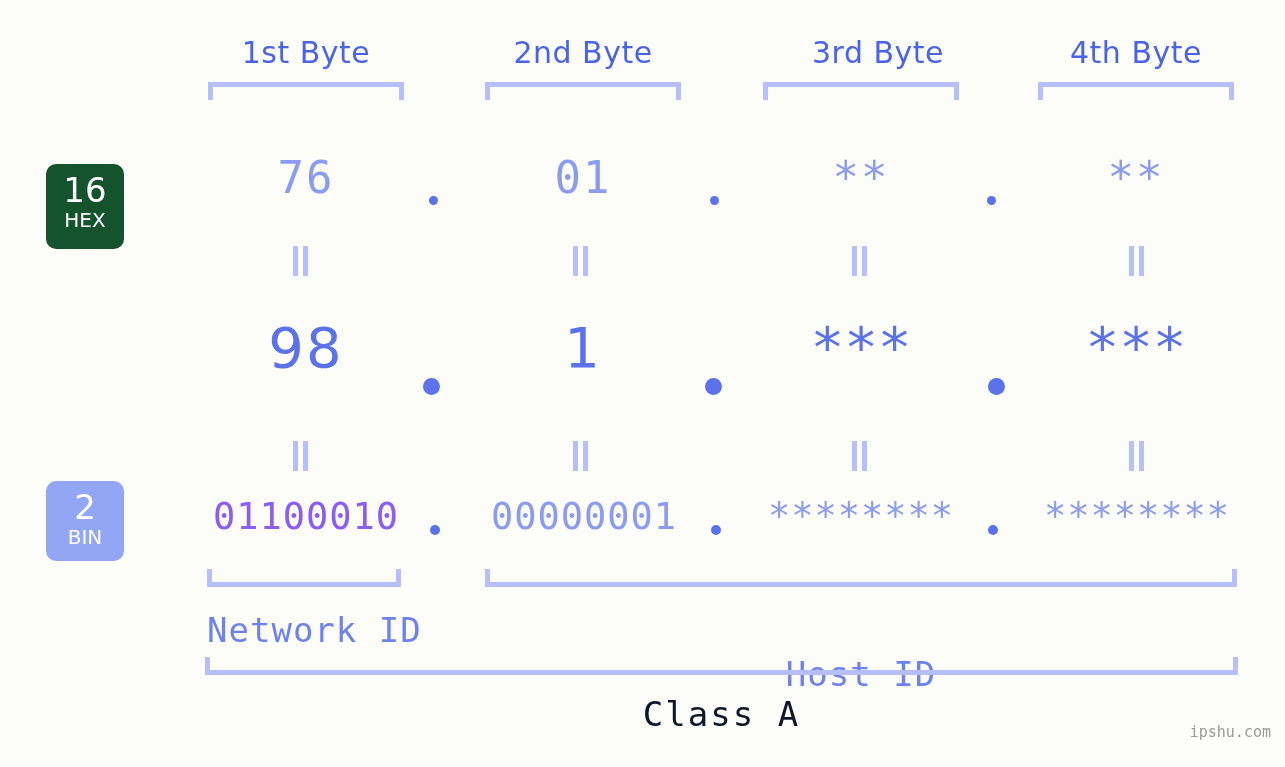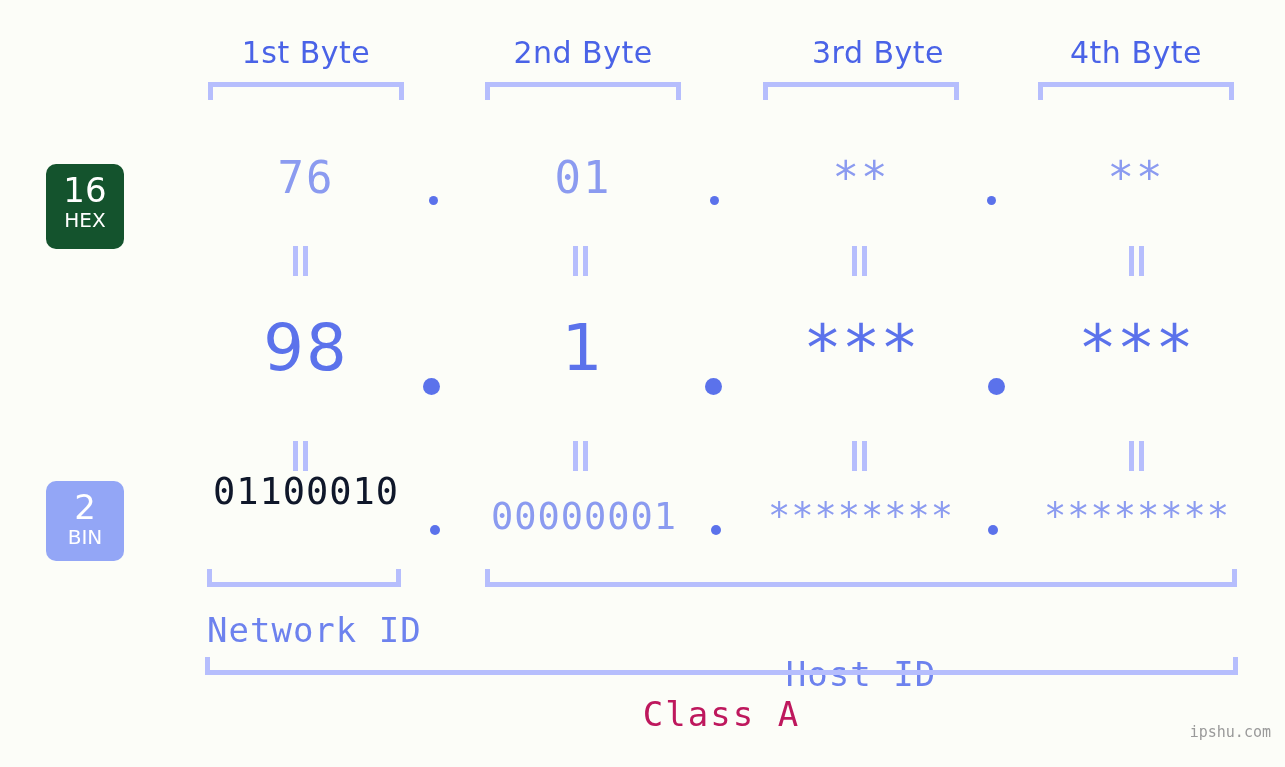--- a/index.html
+++ b/index.html
@@ -85,21 +85,21 @@
     font-family: "DejaVu Sans Mono", monospace;
   }
 
   .hexrow .cell {
     font-size: 44px;
     line-height: 56px;
     color: #8b9bf0;
     letter-spacing: 2px;
   }
   .decrow .cell {
-    font-size: 64px;
+    font-size: 56px;
     line-height: 104px;
     color: #5b72eb;
     letter-spacing: 2px;
     font-family: "DejaVu Sans", sans-serif;
   }
   .decrow .cell.stars {
     font-family: "DejaVu Sans Mono", monospace;
     letter-spacing: 0px;
   }
   .binrow .cell {
@@ -143,21 +143,21 @@
     font-size: 34px;
     color: #6d82ee;
     font-family: "DejaVu Sans Mono", monospace;
     white-space: nowrap;
     letter-spacing: 1px;
   }
   .class-label {
     position: absolute;
     text-align: center;
     font-size: 34px;
-    color: #be185d;
+    color: #0f172a;
     font-family: "DejaVu Sans Mono", monospace;
     white-space: nowrap;
     letter-spacing: 2px;
   }
 
   .watermark {
     position: absolute;
     right: 14px;
     bottom: 26px;
     font-size: 15px;
@@ -240,21 +240,21 @@
   <div class="eqmark" style="left:851px;top:441px;">
       <i style="background: rgb(182, 190, 253);"></i>
       <i style="background: rgb(182, 190, 253);"></i>
     </div>
   <div class="eqmark" style="left:1128px;top:441px;">
       <i style="background: rgb(182, 190, 253);"></i>
       <i style="background: rgb(182, 190, 253);"></i>
     </div>
 
   <div class="binrow">
-    <div class="cell" style="left: 198px; top: 468px; width: 216px; color: #0f172a;">01100010</div>
+    <div class="cell" style="left: 198px; top: 493px; width: 216px; color: #8b5cf6;">01100010</div>
     <div class="cell" style="left: 476px; top: 493px; width: 216px; color: rgb(139, 155, 240);">00000001</div>
     <div class="cell" style="left: 753px; top: 493px; width: 216px; color: rgb(139, 155, 240);">********</div>
     <div class="cell" style="left: 1029px; top: 493px; width: 216px; color: rgb(139, 155, 240);">********</div>
 
     <div class="dot mid" style="left: 430px; top: 525px; background: rgb(91, 114, 235);"></div>
     <div class="dot mid" style="left: 711px; top: 525px; background: rgb(91, 114, 235);"></div>
     <div class="dot mid" style="left: 988px; top: 525px; background: rgb(91, 114, 235);"></div>
   </div>
 
   <div class="bracket up" style="left: 207px; top: 569px; width: 194px; border-bottom-color: rgb(182, 190, 253); border-left-color: rgb(182, 190, 253); border-right-color: rgb(182, 190, 253);"></div>

